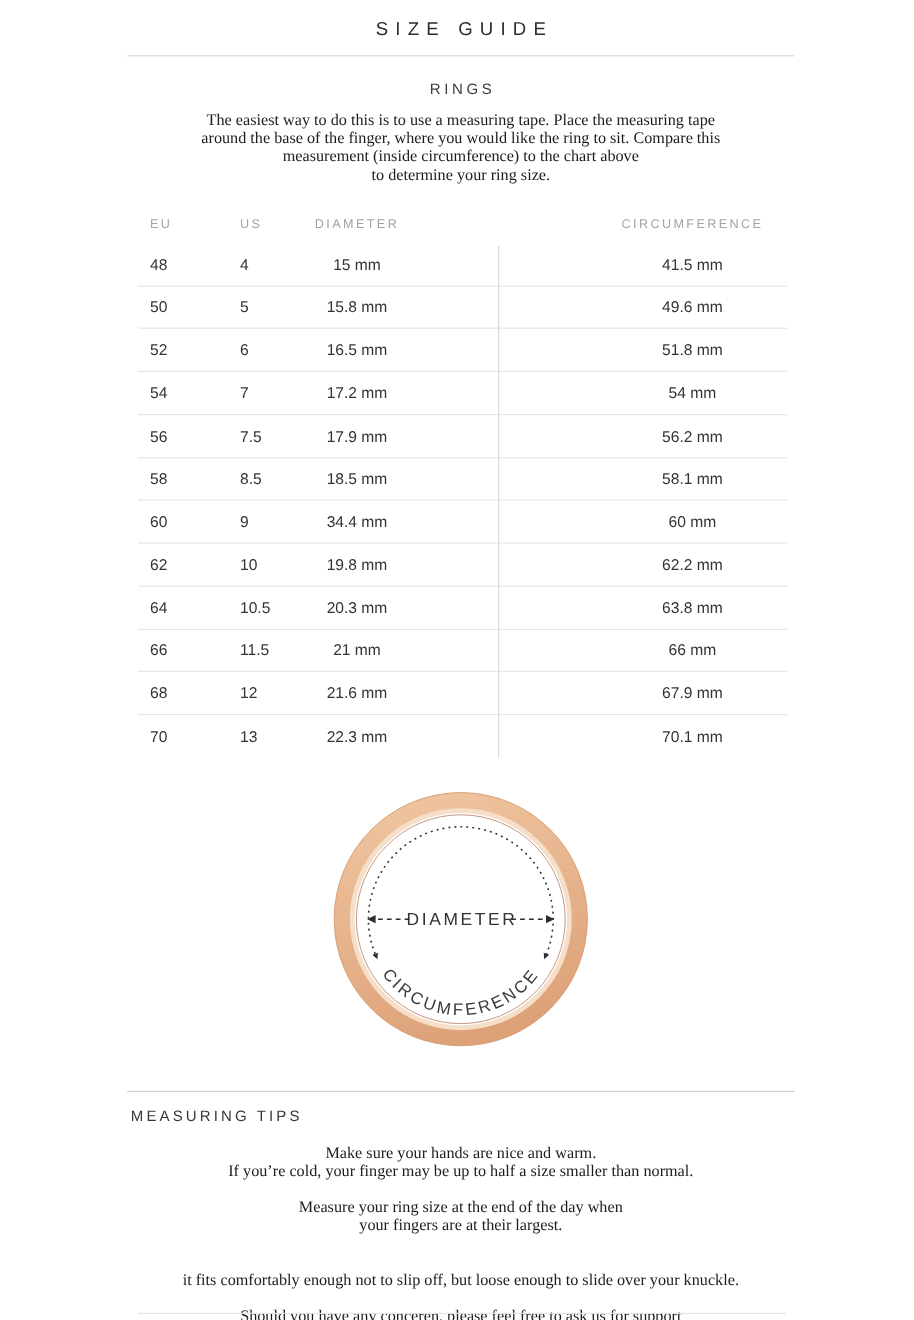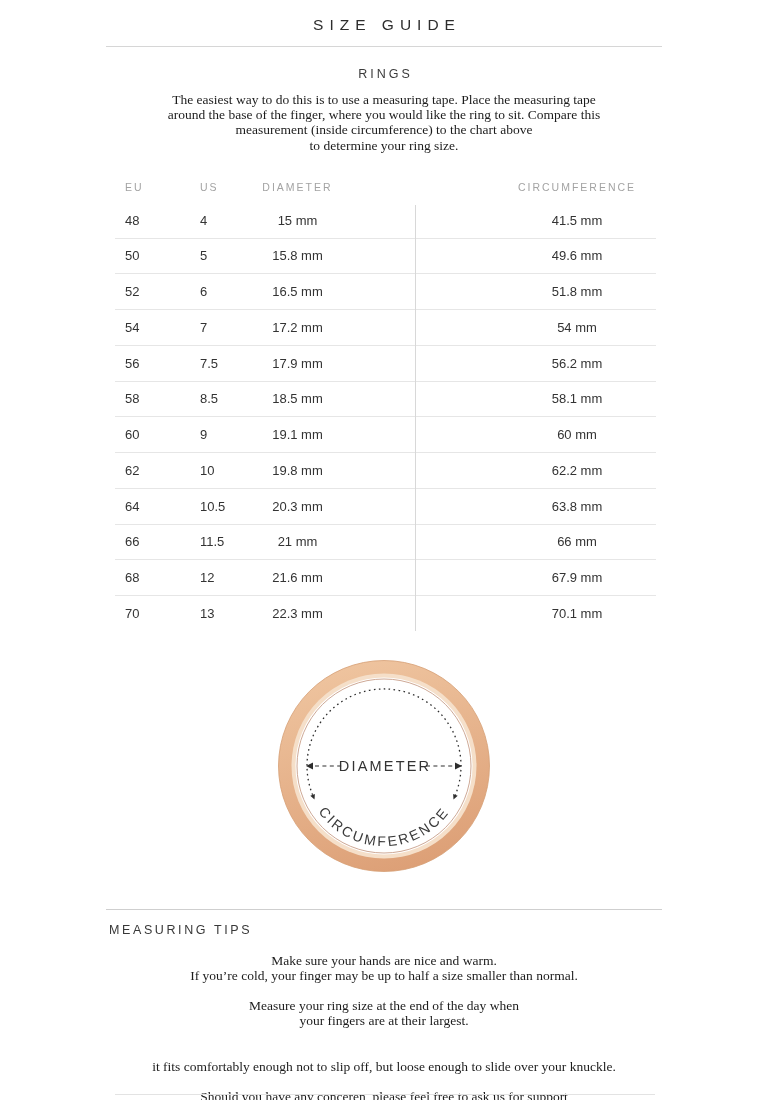--- a/index.html
+++ b/index.html
@@ -113,21 +113,21 @@
   </div>
         <div class="trow">
     <div class="c-eu">58</div>
     <div class="c-us">8.5</div>
     <div class="c-dia">18.5 mm</div>
     <div class="c-circ">58.1 mm</div>
   </div>
         <div class="trow">
     <div class="c-eu">60</div>
     <div class="c-us">9</div>
-    <div class="c-dia">19.1 mm</div>
+    <div class="c-dia">34.4 mm</div>
     <div class="c-circ">60 mm</div>
   </div>
         <div class="trow">
     <div class="c-eu">62</div>
     <div class="c-us">10</div>
     <div class="c-dia">19.8 mm</div>
     <div class="c-circ">62.2 mm</div>
   </div>
         <div class="trow">
     <div class="c-eu">64</div>

